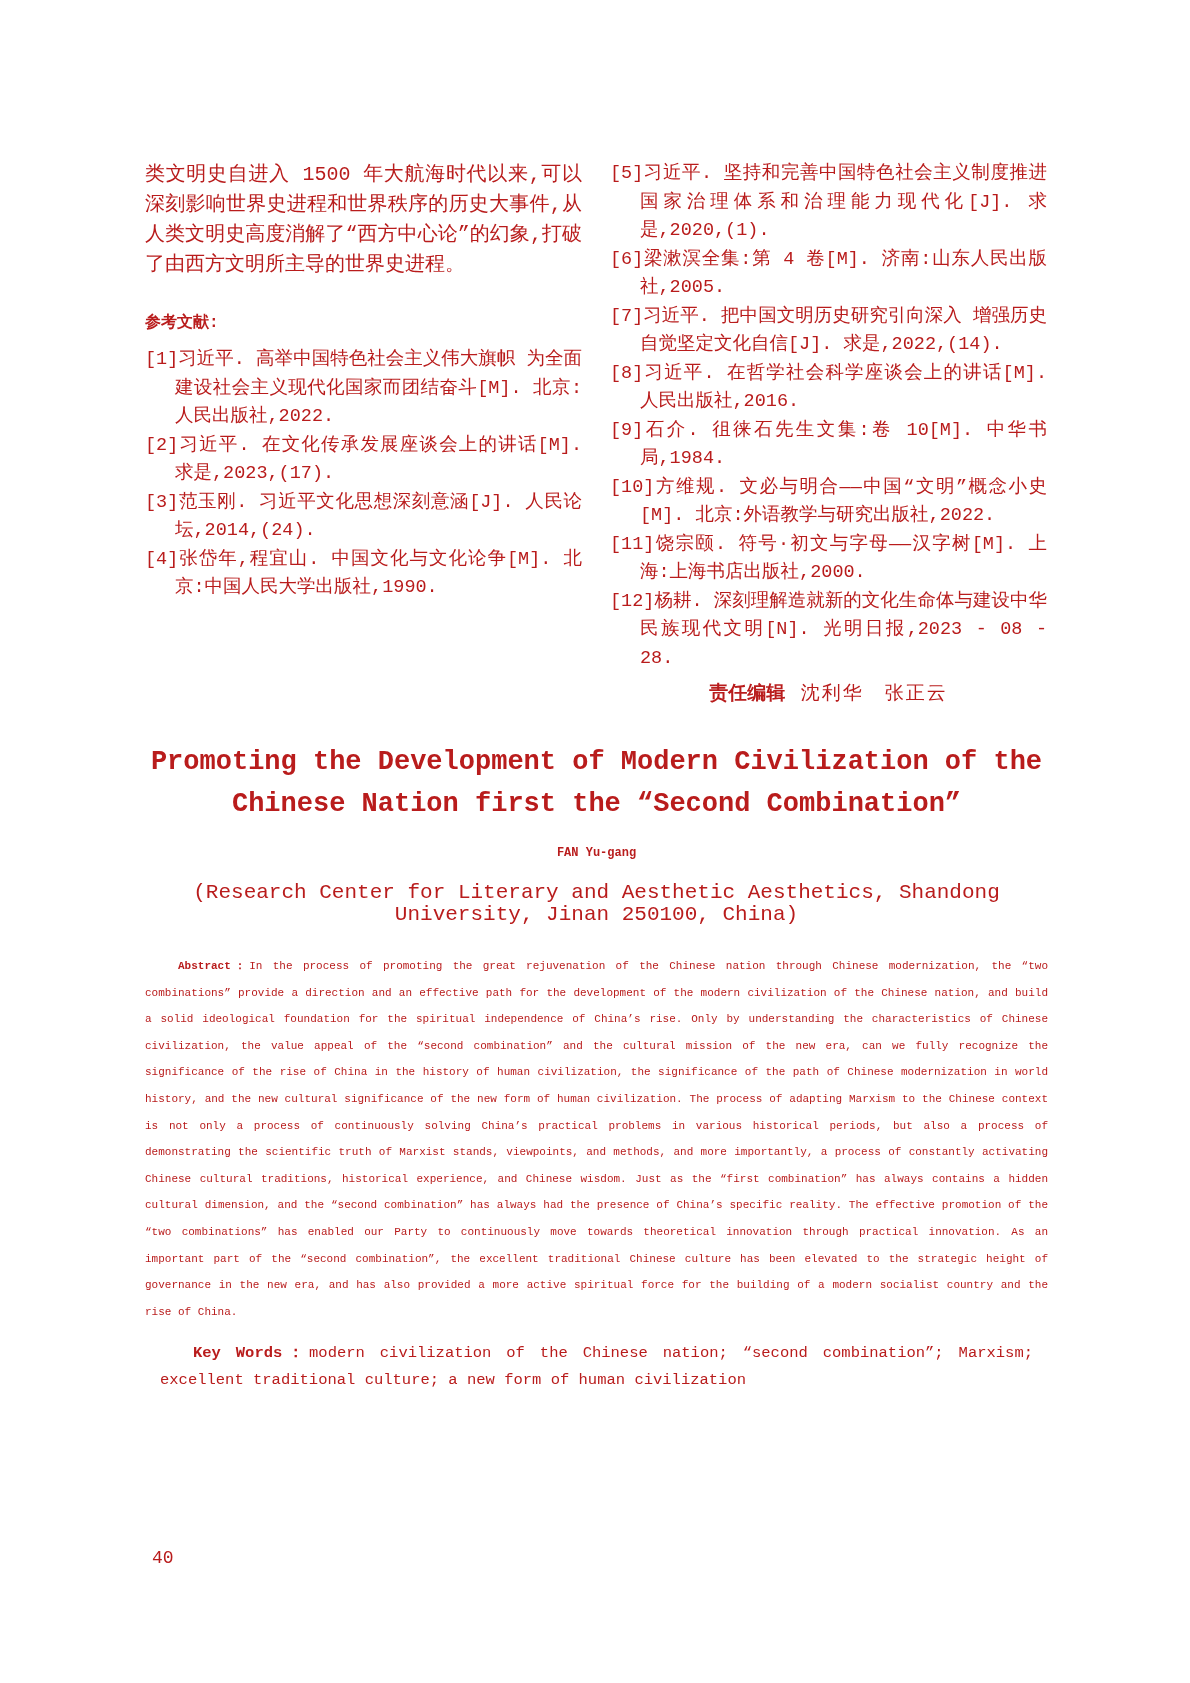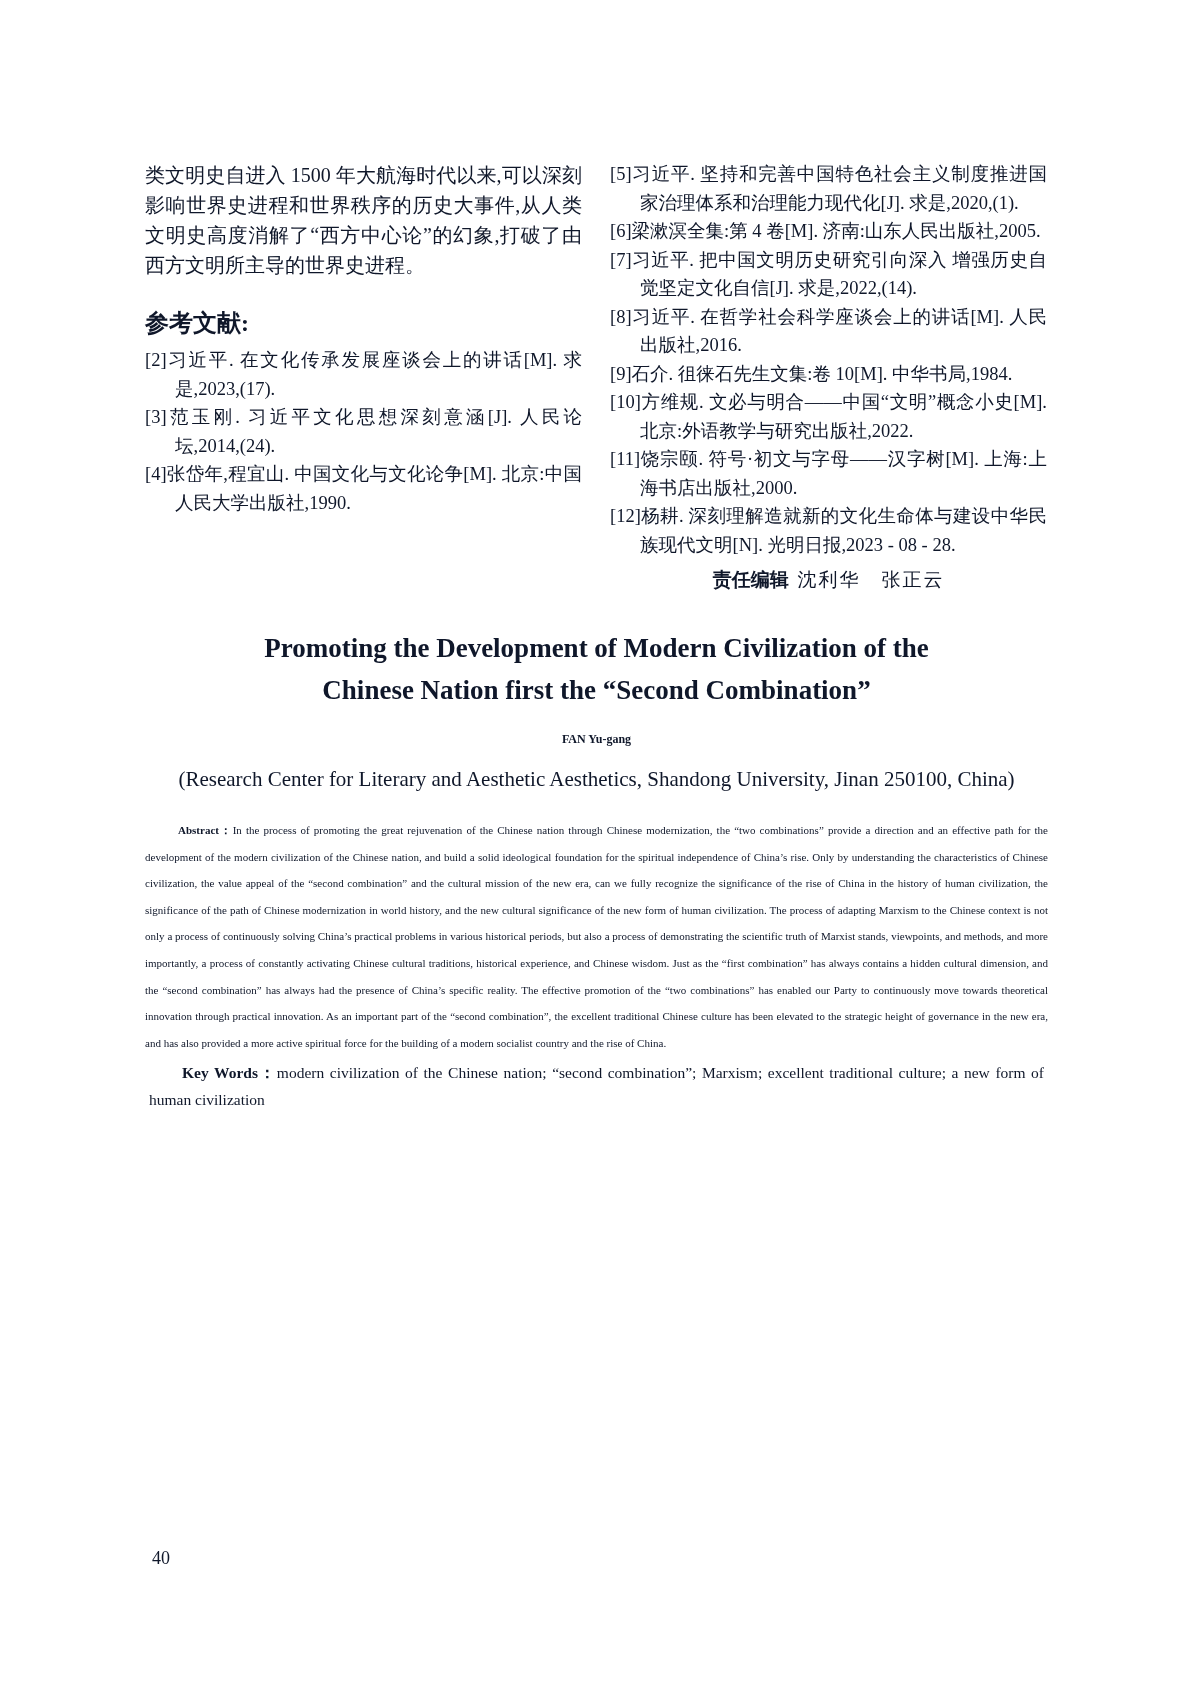--- a/index.html
+++ b/index.html
@@ -1,34 +1,34 @@
 <!DOCTYPE html>
 <html><head>
 <meta charset="utf-8">
 <style>
   html,body { margin:0; padding:0; background:#ffffff; }
   .page {
     position:relative;
     width:1190px; height:1683px;
     background:#ffffff;
-    font-family:Liberation Serif, serif;
-    color:#0f172a;
+    font-family:Liberation Mono, monospace;
+    color:#b91c1c;
     overflow:hidden;
   }
   .content { position:absolute; left:145px; top:160px; width:903px; }
 
   
   .columns { display:flex; gap:28px; }
   .col { width:437px; }
   .cn-para {
     margin:0; font-size:20px; line-height:30px;
     text-align:justify; text-justify:inter-ideograph;
   }
   .refs-heading {
-    margin:28px 0 8px 0; font-size:24px; font-weight:bold; line-height:30px;
+    margin:28px 0 8px 0; font-size:16px; font-weight:bold; line-height:30px;
   }
   .ref {
     margin:0; font-size:18.5px; line-height:28.5px;
     text-align:justify; text-justify:inter-ideograph;
     padding-left:30px; text-indent:-30px;
   }
   .editor-line { margin:6px 0 0 0; font-size:19px; line-height:30px; text-align:center; }
   .editor-label { font-weight:bold; }
   .editor-names { margin-left:4px; letter-spacing:2px; }
 
@@ -38,37 +38,38 @@
   .en-title .title-line { display:block; }
   .author { margin-top:16px; font-size:12px; font-weight:bold; line-height:24px; }
   .affiliation { margin-top:17px; font-size:21px; line-height:22px; }
 
   
   .abstract {
     margin:27px 0 0 0; font-size:11px; line-height:26.6px;
     text-align:justify; text-indent:33px;
   }
   .keywords {
-    margin:4px; font-size:15.5px; line-height:26.6px;
+    margin:15px; font-size:15.5px; line-height:26.6px;
     text-align:justify; text-indent:33px;
   }
   .label { font-weight:bold; }
 
   .page-number { position:absolute; left:152px; top:1548px; font-size:18px; }
 </style>
 </head>
 <body>
 
 <div class="page">
   <div class="content">
 
     <div class="columns">
       <div class="col">
         <p class="cn-para">类文明史自进入 1500 年大航海时代以来,可以深刻影响世界史进程和世界秩序的历史大事件,从人类文明史高度消解了“西方中心论”的幻象,打破了由西方文明所主导的世界史进程。</p>
         <h3 class="refs-heading">参考文献:</h3>
+        <p class="ref">[1]习近平. 高举中国特色社会主义伟大旗帜 为全面建设社会主义现代化国家而团结奋斗[M]. 北京:人民出版社,2022.</p>
         <p class="ref">[2]习近平. 在文化传承发展座谈会上的讲话[M]. 求是,2023,(17).</p>
         <p class="ref">[3]范玉刚. 习近平文化思想深刻意涵[J]. 人民论坛,2014,(24).</p>
         <p class="ref">[4]张岱年,程宜山. 中国文化与文化论争[M]. 北京:中国人民大学出版社,1990.</p>
       </div>
       <div class="col">
         <p class="ref">[5]习近平. 坚持和完善中国特色社会主义制度推进国家治理体系和治理能力现代化[J]. 求是,2020,(1).</p>
         <p class="ref">[6]梁漱溟全集:第 4 卷[M]. 济南:山东人民出版社,2005.</p>
         <p class="ref">[7]习近平. 把中国文明历史研究引向深入 增强历史自觉坚定文化自信[J]. 求是,2022,(14).</p>
         <p class="ref">[8]习近平. 在哲学社会科学座谈会上的讲话[M]. 人民出版社,2016.</p>
         <p class="ref">[9]石介. 徂徕石先生文集:卷 10[M]. 中华书局,1984.</p>

